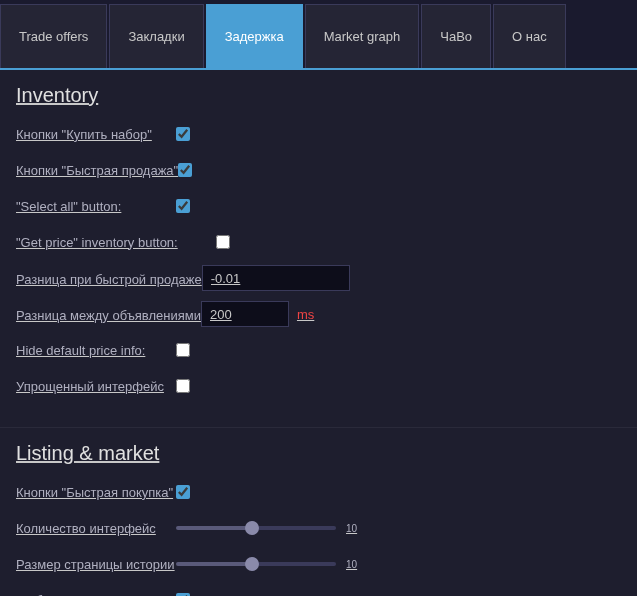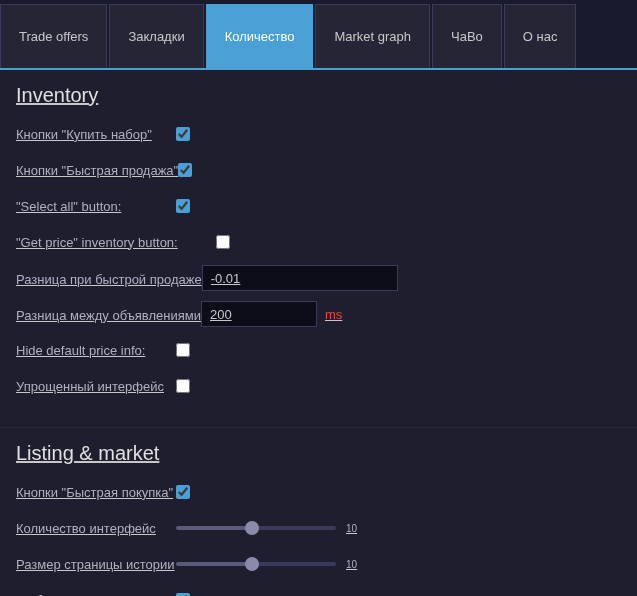--- a/index.html
+++ b/index.html
@@ -95,21 +95,21 @@
       accent-color: #4a9fd4;
     }
 
     
     .text-input {
       background: #0d0d1a;
       border: 1px solid #3a3a5a;
       color: #c8c8c8;
       padding: 4px 8px;
       font-size: 13px;
-      width: 196px;
+      width: 148px;
       height: 26px;
     }
 
     .input-suffix {
       margin-left: 8px;
       color: #ef4444;
     }
 
     
     .slider-wrap {
@@ -147,21 +147,21 @@
     .setting-row.multiline .setting-label {
       padding-top: 4px;
     }
   </style>
 </head>
 <body>
 
 <div class="tab-bar">
   <div class="tab">Trade offers</div>
   <div class="tab">Закладки</div>
-  <div class="tab active">Количество</div>
+  <div class="tab active">Задержка</div>
   <div class="tab">Market graph</div>
   <div class="tab">ЧаВо</div>
   <div class="tab">О нас</div>
 </div>
 
 <div class="content">
 
   <div class="section">
     <div class="section-title">Inventory</div>
 
@@ -193,21 +193,21 @@
       </div>
     </div>
 
     <div class="setting-row multiline">
       <span class="setting-label" style="min-width:160px;line-height:1.3;">Разница при быстрой продаже</span>
       <input type="text" class="text-input" value="-0.01" style="">
     </div>
 
     <div class="setting-row multiline">
       <span class="setting-label" style="min-width:160px;line-height:1.3;">Разница между объявлениями</span>
-      <input type="text" class="text-input" value="200" style="width: 116px;">
+      <input type="text" class="text-input" value="200" style="width: 88px;">
       <span class="input-suffix">ms</span>
     </div>
 
     <div class="setting-row">
       <span class="setting-label">Hide default price info:</span>
       <div class="checkbox-wrap">
         <input type="checkbox" style="">
       </div>
     </div>
 

